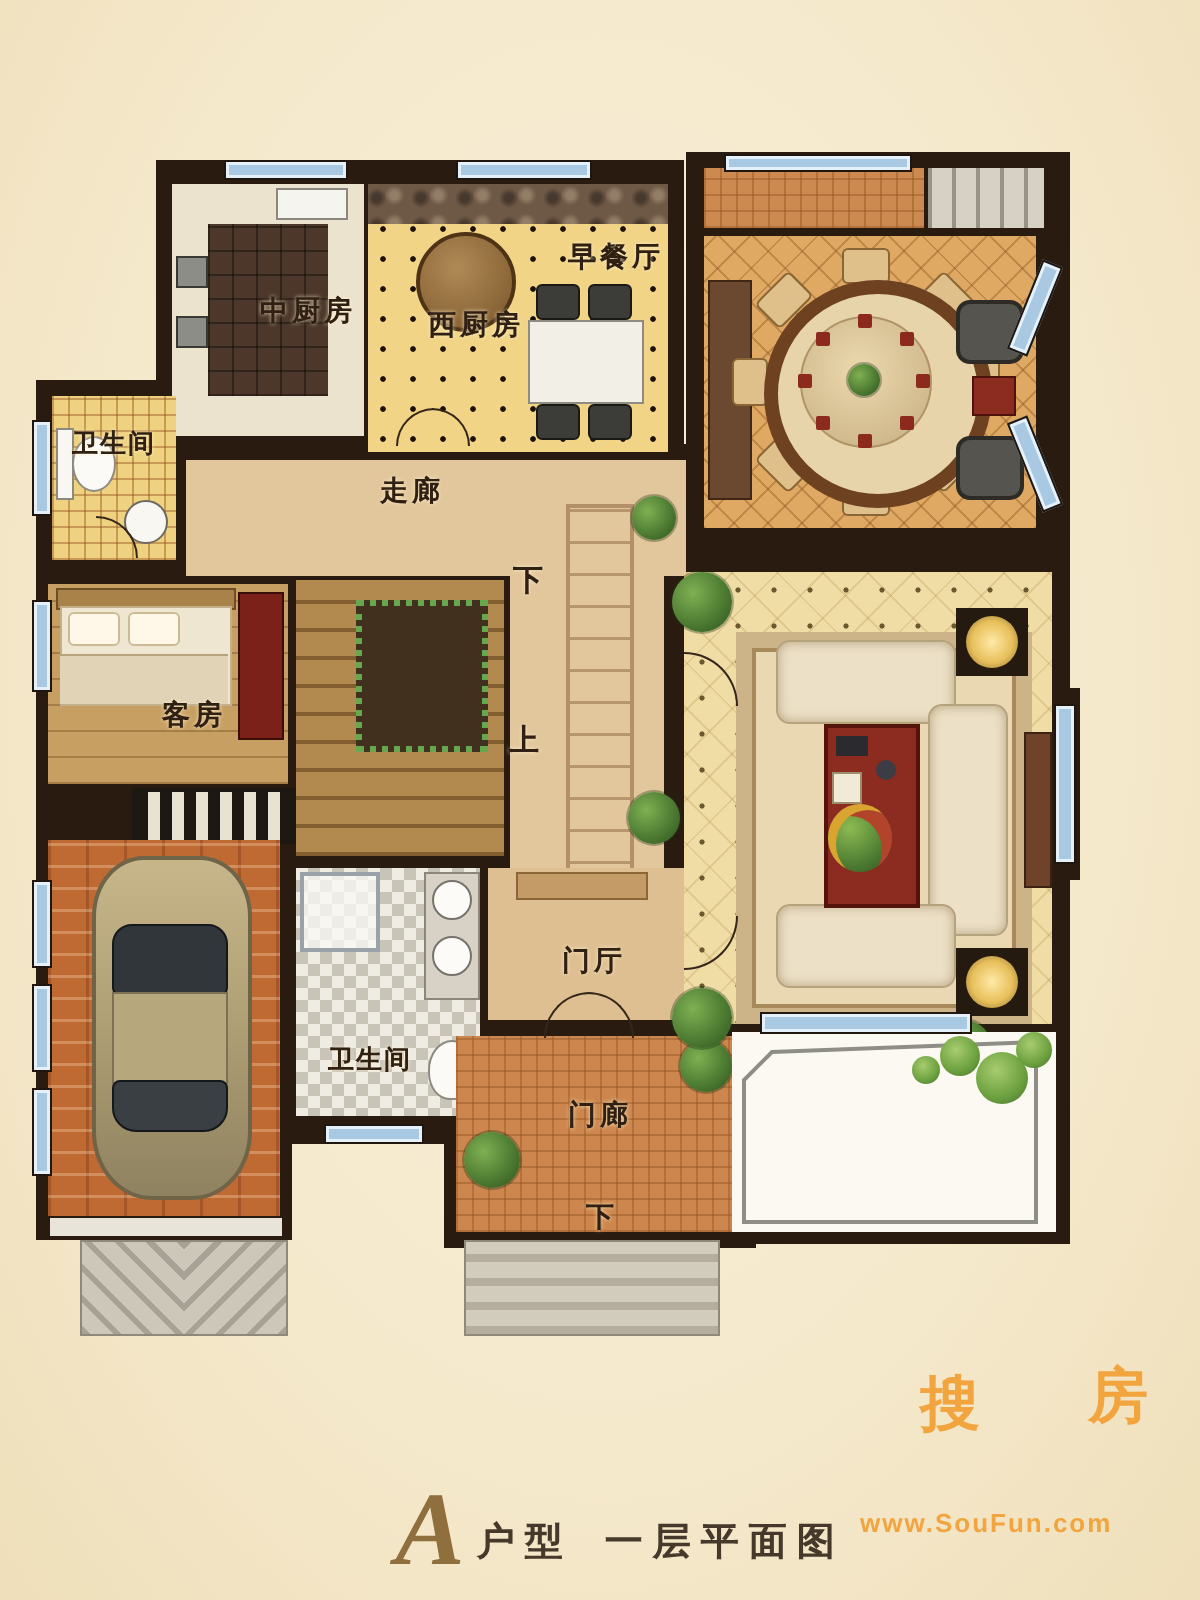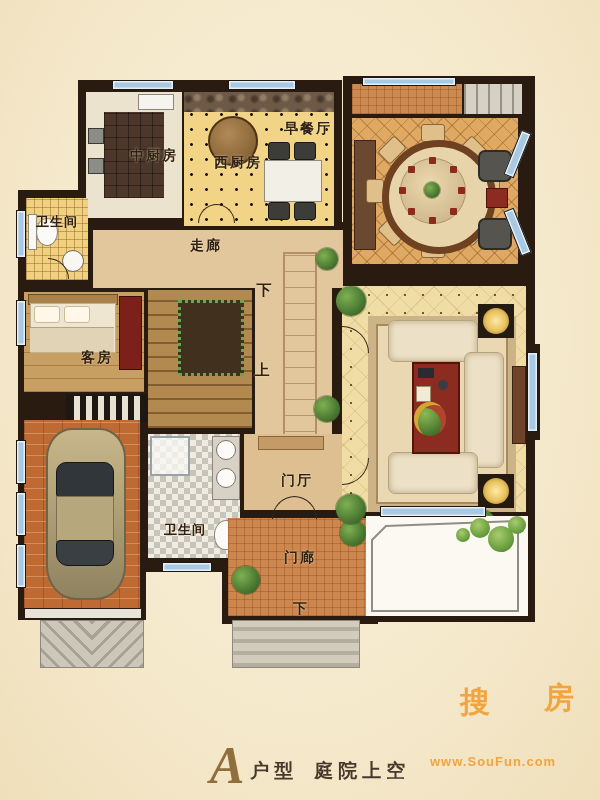--- a/index.html
+++ b/index.html
@@ -244,16 +244,16 @@
 
   <div class="logo">
     <span class="zh" style="left:32px;top:-6px;">搜</span>
     <span class="zh" style="left:116px;top:-10px;">房</span>
     <span class="url" style="left:2px;top:66px;">www.SouFun.com</span>
   </div>
 
   <div class="caption">
     <span class="letter">A</span>
     <span class="zh">户型</span>
-    <span class="zh" style="margin-left:16px;">庭院上空</span>
+    <span class="zh" style="margin-left:16px;">一层平面图</span>
   </div>
 
 </div>
 
 </body></html>

